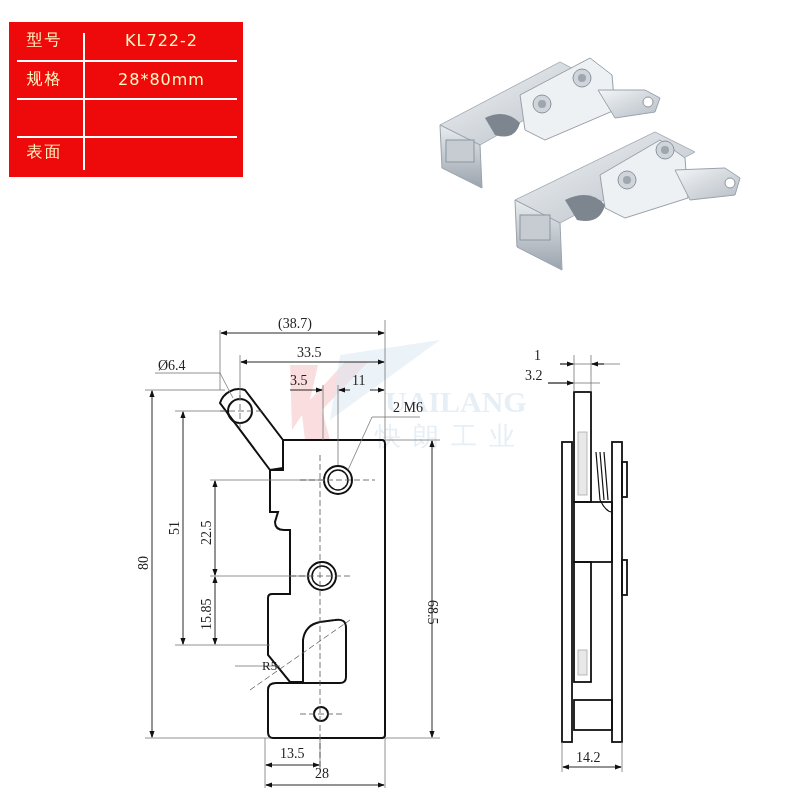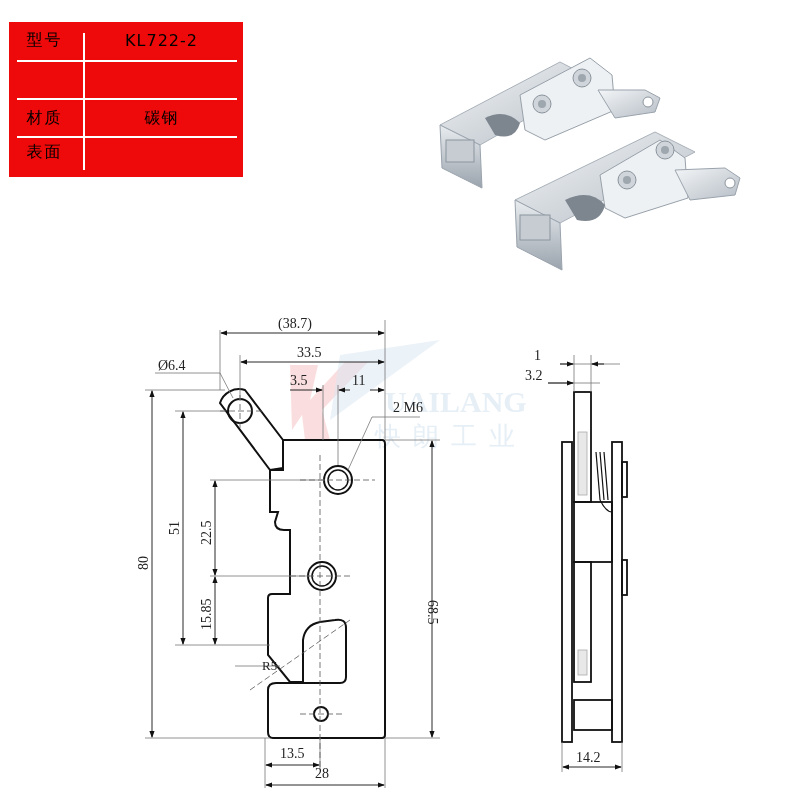--- a/index.html
+++ b/index.html
@@ -1,40 +1,40 @@
 <!DOCTYPE html>
 <html><head>
 <meta charset="utf-8">
 <style>
   html,body{margin:0;padding:0;background:#ffffff;}
   body{width:800px;height:800px;position:relative;overflow:hidden;font-family:"DejaVu Sans",sans-serif;}
-  .spec-table{position:absolute;left:9px;top:22px;width:234px;height:155px;background:#ee0a0a;color:#000000;}
+  .spec-table{position:absolute;left:9px;top:22px;width:234px;height:155px;background:#ee0a0a;color:#fef9c3;}
   .spec-row{position:absolute;left:0;width:234px;height:37px;display:flex;align-items:center;}
   .spec-label{width:71px;text-align:center;font-size:16px;letter-spacing:2px;}
   .spec-value{flex:1;text-align:center;font-size:16px;letter-spacing:1px;}
   .hline{position:absolute;left:8px;width:220px;height:2px;background:#fff;}
   .vline{position:absolute;left:74px;top:11px;width:2px;height:137px;background:#fff;}
   .photo{position:absolute;left:420px;top:40px;width:340px;height:250px;}
   .drawing{position:absolute;left:0;top:290px;width:800px;height:510px;}
   svg text{font-family:"Liberation Serif",serif;}
 </style>
 </head>
 <body>
 
 <div class="spec-table">
   <div class="spec-row" style="top:0px">
     <span class="spec-label">型号</span>
     <span class="spec-value">KL722-2</span>
   </div>
   <div class="hline" style="top:38px"></div>
+  <div class="spec-row" style="top:39px">
+    <span class="spec-label">规格</span>
+    <span class="spec-value">28*80mm</span>
+  </div>
   <div class="hline" style="top:76px"></div>
-  <div class="spec-row" style="top:78px">
-    <span class="spec-label">材质</span>
-    <span class="spec-value">碳钢</span>
-  </div>
   <div class="hline" style="top:114px"></div>
   <div class="spec-row" style="top:112px">
     <span class="spec-label">表面</span>
   </div>
   <div class="vline"></div>
 </div>
 
 <div class="photo">
   <svg width="340" height="250" viewBox="0 0 340 250">
     <defs>

